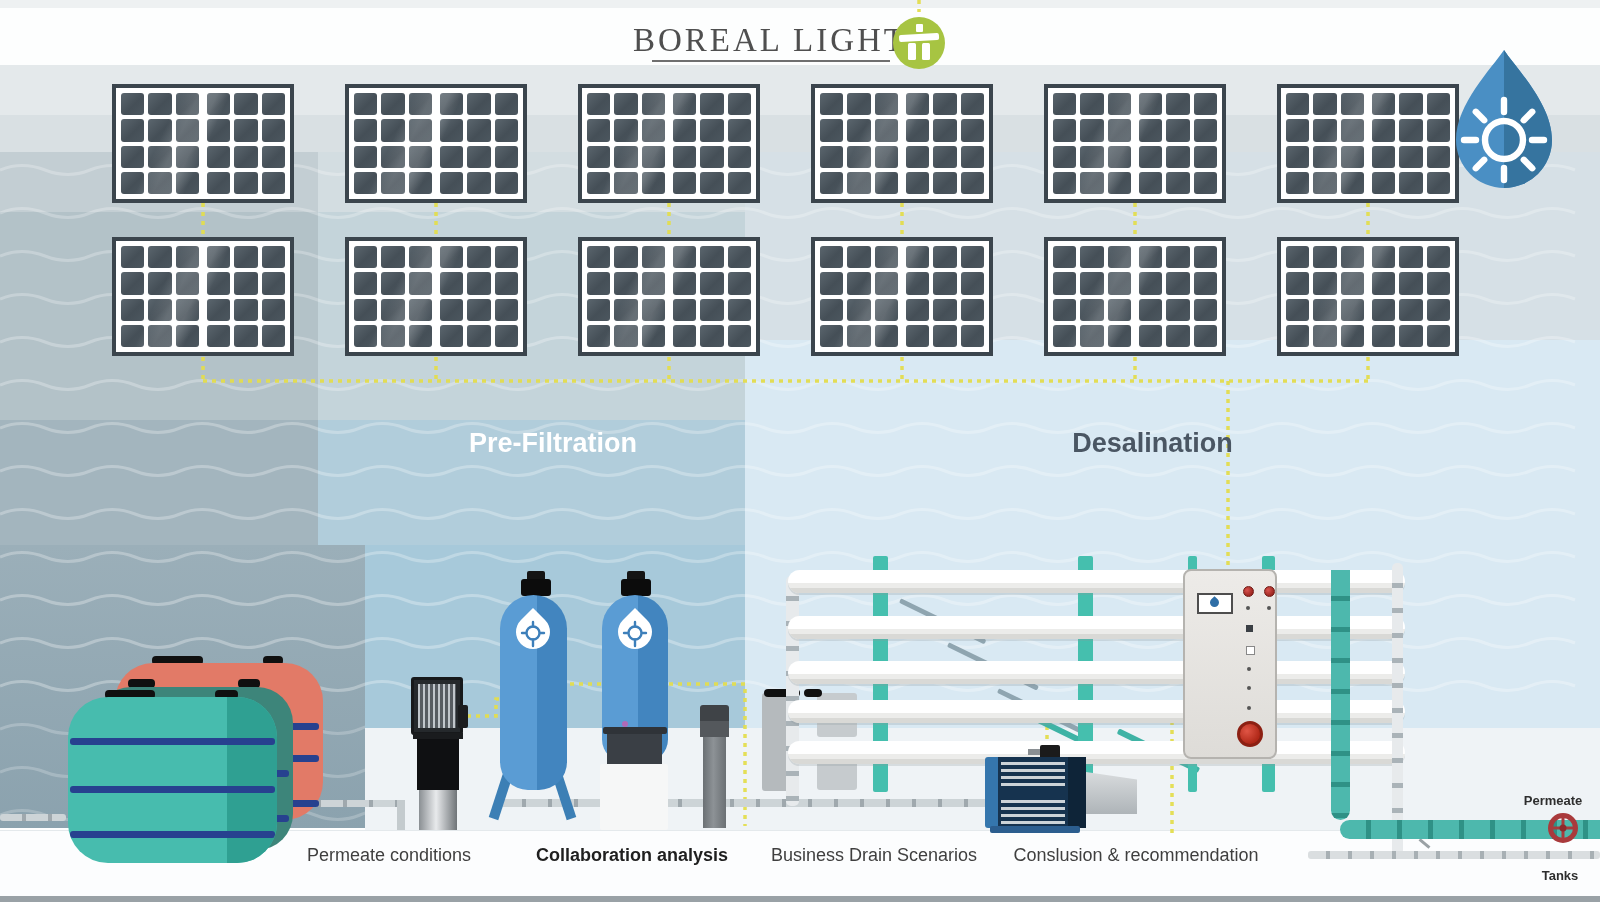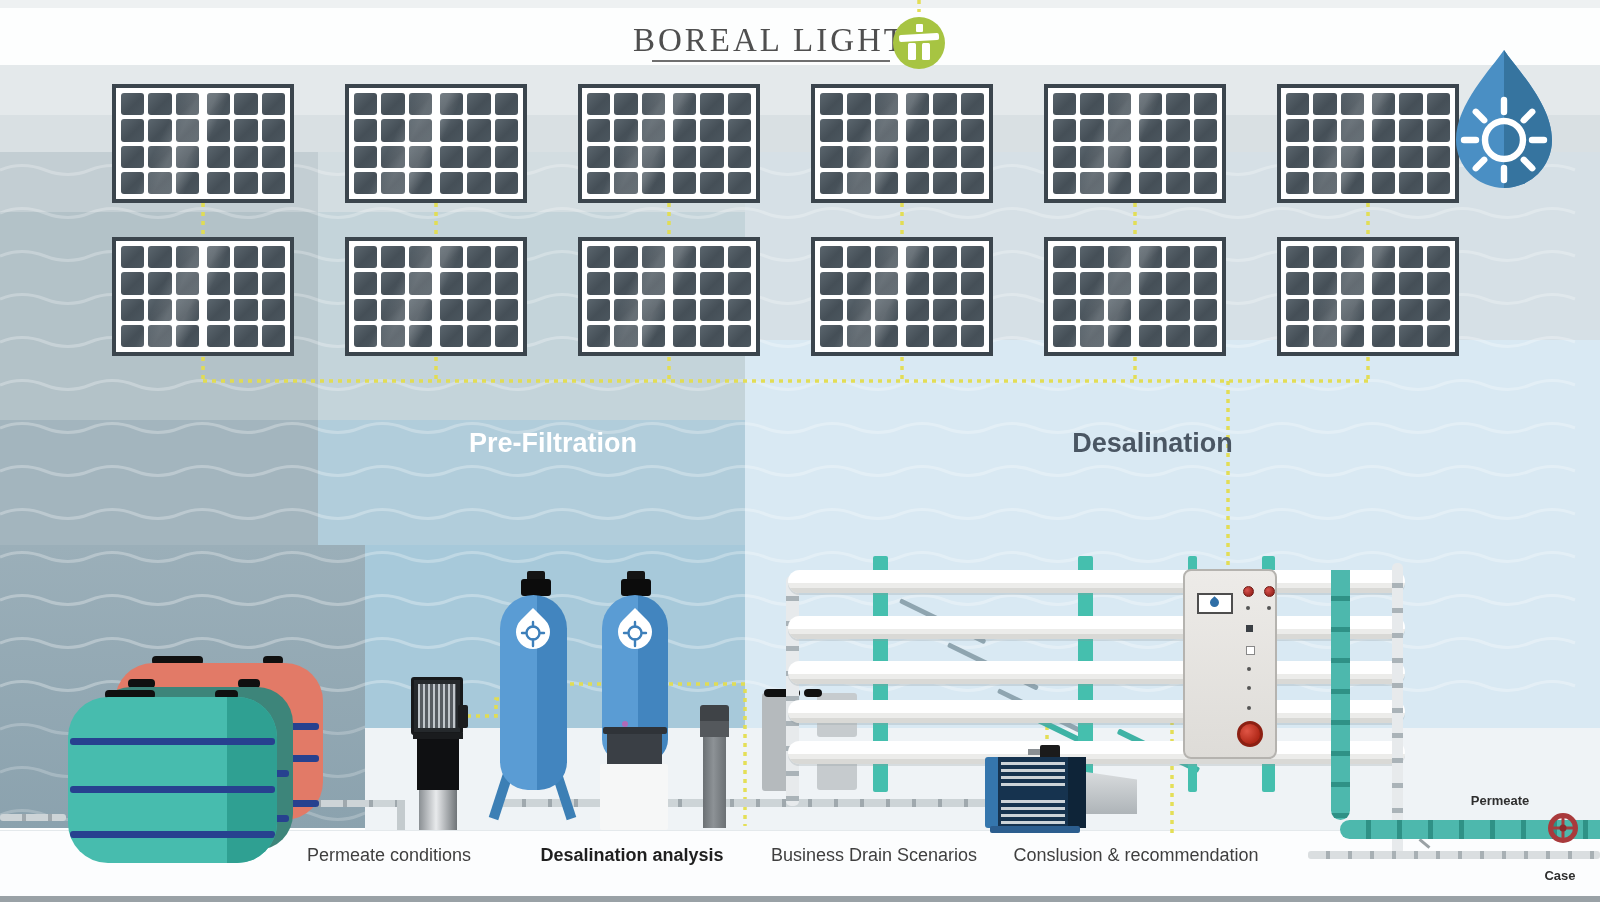--- a/index.html
+++ b/index.html
@@ -709,22 +709,22 @@
   <div class="abs" style="left:1418px;top:842px;width:13px;height:3px;background:#9aa1a5;transform:rotate(40deg)"></div>
   <div class="abs" id="teal-pipe-h"></div>
   <svg class="abs" style="left:1544px;top:810px" width="38" height="38" viewBox="0 0 38 38">
     <circle cx="19" cy="18" r="12.5" fill="none" stroke="#a93a3c" stroke-width="5"></circle>
     <g stroke="#a93a3c" stroke-width="3">
         <line x1="19" y1="6" x2="19" y2="30"></line>
         <line x1="7" y1="18" x2="31" y2="18"></line>
       </g>
     <circle cx="19" cy="18" r="3.5" fill="#8c2a2c"></circle>
   </svg>
-  <div class="pipe-label" style="left:1500px;top:793px">Permeate</div>
-  <div class="pipe-label" style="left:1560px;top:868px">Case</div>
+  <div class="pipe-label" style="left:1553px;top:793px">Permeate</div>
+  <div class="pipe-label" style="left:1560px;top:868px">Tanks</div>
 
   <div class="nav-item" style="left:389px">Permeate conditions</div>
-  <div class="nav-item active" style="left:632px">Desalination analysis</div>
+  <div class="nav-item active" style="left:632px">Collaboration analysis</div>
   <div class="nav-item" style="left:874px">Business Drain Scenarios</div>
   <div class="nav-item" style="left:1136px">Conslusion &amp; recommendation</div>
 
   <div class="abs" id="bottom-strip"></div>
 </div>
 
 </body></html>

